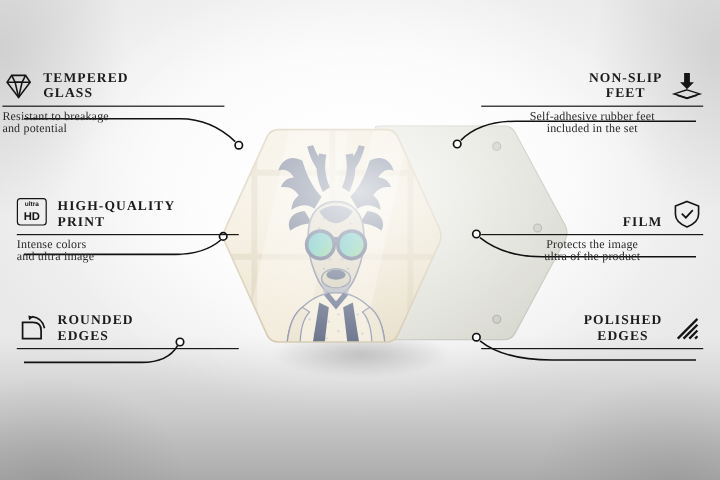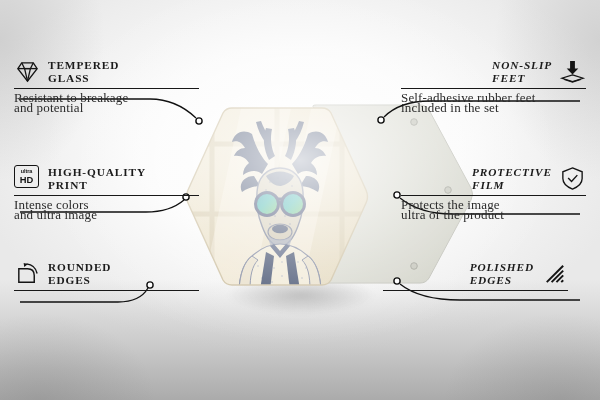--- a/index.html
+++ b/index.html
@@ -36,35 +36,35 @@
 
   
   .feature{position:absolute;width:185px;}
   .feature .head{display:flex;align-items:center;gap:7px;}
   .feature.right .head{flex-direction:row-reverse;}
   .ficon{width:27px;height:27px;flex:0 0 27px;display:block;}
   .ftitle{
     font-size:11.3px;letter-spacing:.9px;line-height:13px;
     color:#1b1b1b;text-transform:uppercase;font-weight:700;
   }
-  .feature.right .ftitle{text-align:left;font-style:italic;}
+  .feature.right .ftitle{text-align:center;}
   .rule{height:1.1px;background:#181818;margin:3px 0 3.5px 0;width:100%;}
   .fdesc{
-    font-size:13px;line-height:10.4px;color:#2a2a2a;letter-spacing:.15px;
-  }
-  .feature.right .fdesc{text-align:left;}
-
-  
-  #f-tempered{left:14px;top:58px;}
+    font-size:10px;line-height:10.4px;color:#2a2a2a;letter-spacing:.15px;
+  }
+  .feature.right .fdesc{text-align:center;}
+
+  
+  #f-tempered{left:2px;top:58px;}
   #f-print{left:14px;top:165px;}
   #f-rounded{left:14px;top:260px;}
   
   #f-feet{left:401px;top:58px;}
   #f-film{left:401px;top:165px;}
-  #f-polished{left:383px;top:260px;}
+  #f-polished{left:401px;top:260px;}
 
   
   #leaders{position:absolute;left:0;top:0;width:600px;height:400px;overflow:visible;}
 
   
   #product{position:absolute;left:0;top:0;width:600px;height:400px;}
   .shadow-blob{
     position:absolute;left:196px;top:268px;width:210px;height:54px;
     background:radial-gradient(ellipse 105px 27px at 50% 50%, rgba(90,90,90,.42), rgba(90,90,90,0) 70%);
     filter:blur(2px);
@@ -338,21 +338,21 @@
 
   <div class="feature right" id="f-film">
     <div class="head">
       <span class="ficon">
         <svg viewBox="0 0 28 28" width="27" height="27" fill="none" stroke="#141414" stroke-width="1.4">
           <path d="M14 3 L24 7 V14 Q24 21 14 25 Q4 21 4 14 V7 Z"></path>
           <path d="M9.5 13.5 L13 17 L19 10.5" stroke-width="1.5"></path>
         </svg>
       </span>
       <span class="ftitle">
-        <span>PROTECTIVE</span><br>
+        <br>
         <span>FILM</span>
       </span>
     </div>
     <div class="rule"></div>
     <div class="fdesc">
       <span>Protects the image</span><br>
       <span>ultra of the product</span>
     </div>
   </div>
 

